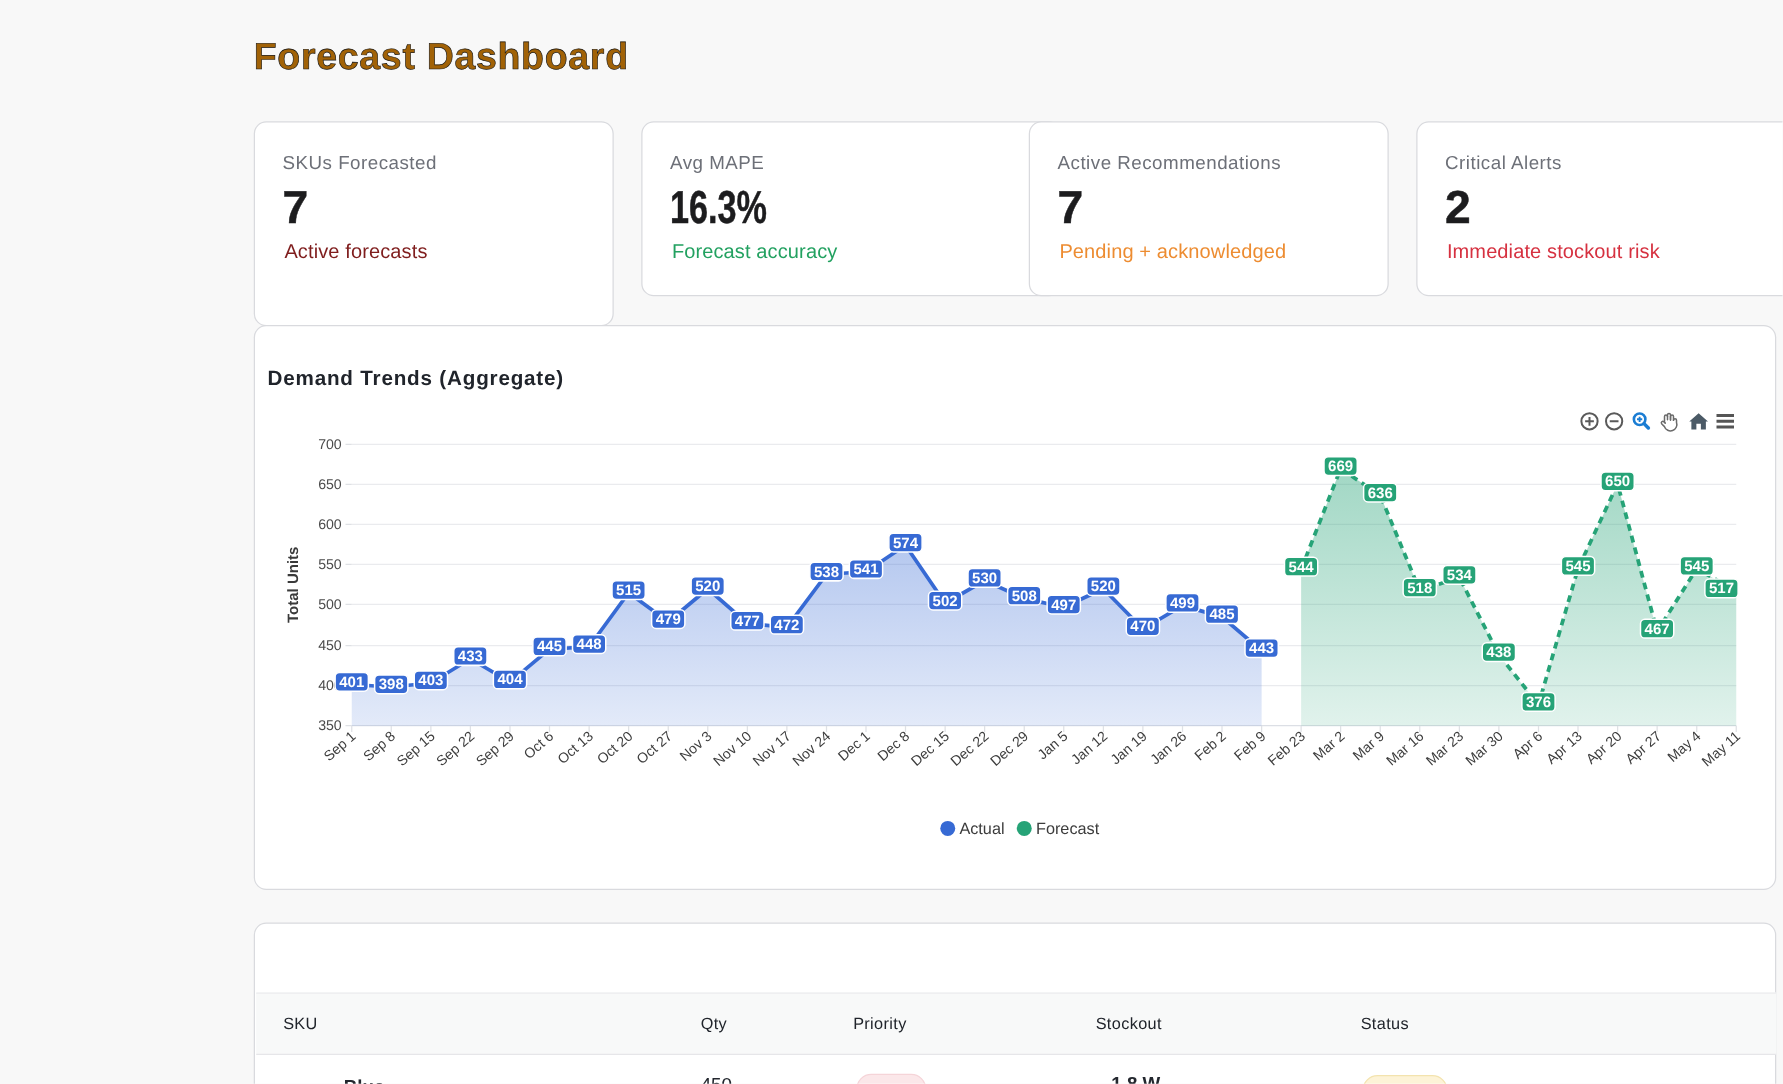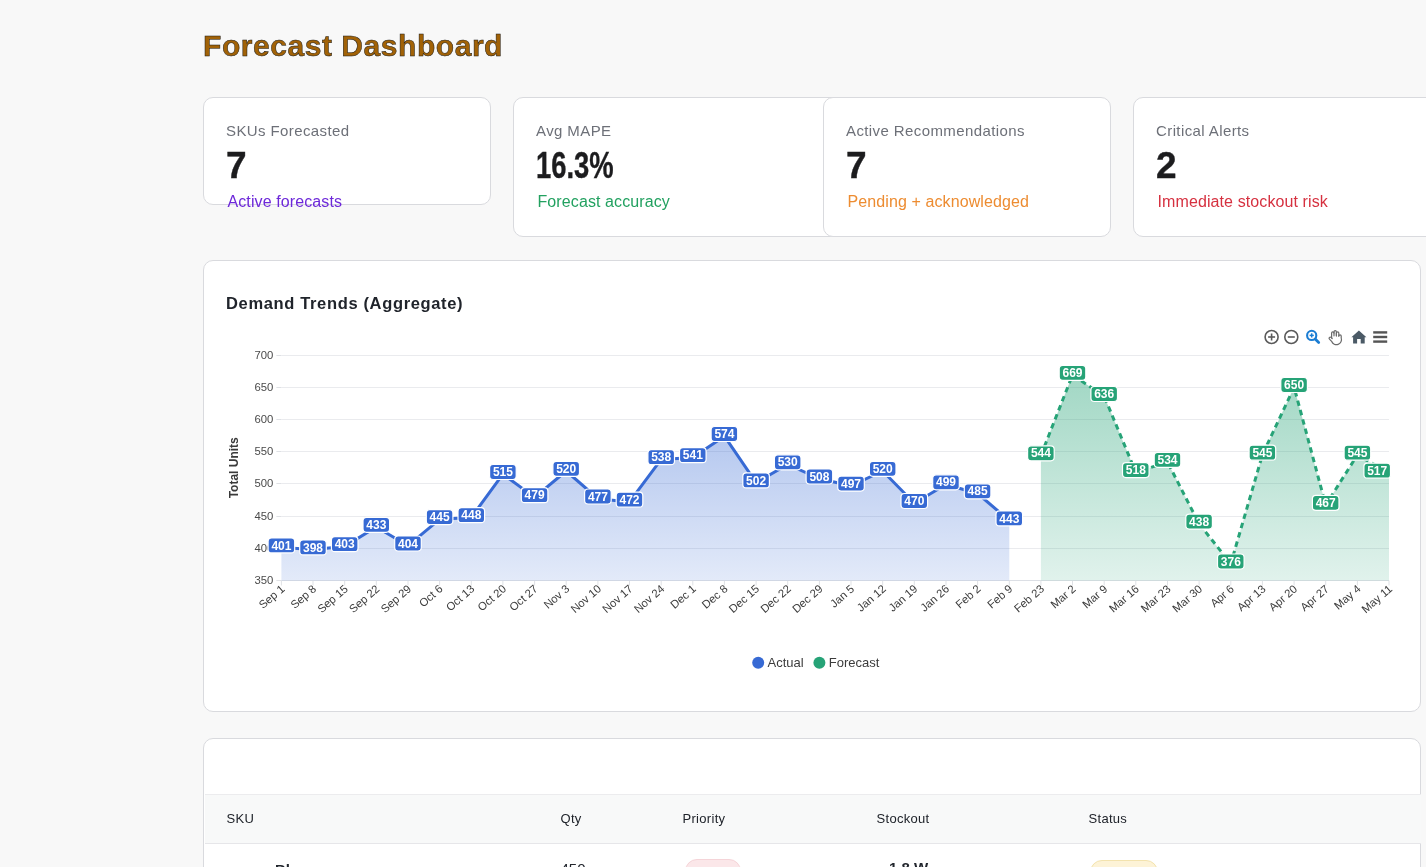--- a/index.html
+++ b/index.html
@@ -1,28 +1,28 @@
 <!DOCTYPE html>
 <html><head><meta charset="utf-8"><style>
 *{margin:0;padding:0;box-sizing:border-box}
 html,body{width:1426px;height:867px;background:#f8f8f8;font-family:"Liberation Sans",sans-serif;overflow:hidden;position:relative}
 .card{position:absolute;background:#fff;border:1px solid #d9dade;border-radius:10px}
 .h1{position:absolute;left:203px;top:29px;font-size:30px;font-weight:bold;color:#a16207;letter-spacing:0.55px;-webkit-text-stroke:0.5px #161616}
 .clab{position:absolute;left:22px;top:23.5px;font-size:15px;color:#6d7078;letter-spacing:0.4px}
 .cval{position:absolute;left:22px;top:47px;font-size:37px;font-weight:bold;color:#1c1c1e;-webkit-text-stroke:0.4px #1c1c1e}
 .csub{position:absolute;left:23.5px;top:95px;font-size:16px;letter-spacing:0.1px}
-.ctitle{position:absolute;left:22px;top:33px;font-size:16.5px;font-weight:bold;color:#20242b;letter-spacing:0.65px}
+.ctitle{position:absolute;left:10px;top:33px;font-size:16.5px;font-weight:bold;color:#20242b;letter-spacing:0.65px}
 .th{position:absolute;font-size:13px;font-weight:normal;color:#20242b;top:72px;letter-spacing:0.3px}
 svg text{font-family:"Liberation Sans",sans-serif}
 </style></head><body>
 <div class="h1">Forecast Dashboard</div>
-<div class="card" style="left:203px;top:97px;width:288px;height:108px">
+<div class="card" style="left:203px;top:97px;width:288px;height:164px">
     <div class="clab">SKUs Forecasted</div>
     <div class="cval" style="">7</div>
-    <div class="csub" style="color:#6d28d9">Active forecasts</div>
+    <div class="csub" style="color:#7f1d1d">Active forecasts</div>
   </div>
 <div class="card" style="left:513px;top:97px;width:336px;height:140px">
     <div class="clab">Avg MAPE</div>
     <div class="cval" style="transform:scaleX(0.74);transform-origin:0 0;">16.3%</div>
     <div class="csub" style="color:#22a160">Forecast accuracy</div>
   </div>
 <div class="card" style="left:823px;top:97px;width:288px;height:140px">
     <div class="clab">Active Recommendations</div>
     <div class="cval" style="">7</div>
     <div class="csub" style="color:#ed8c31">Pending + acknowledged</div>

